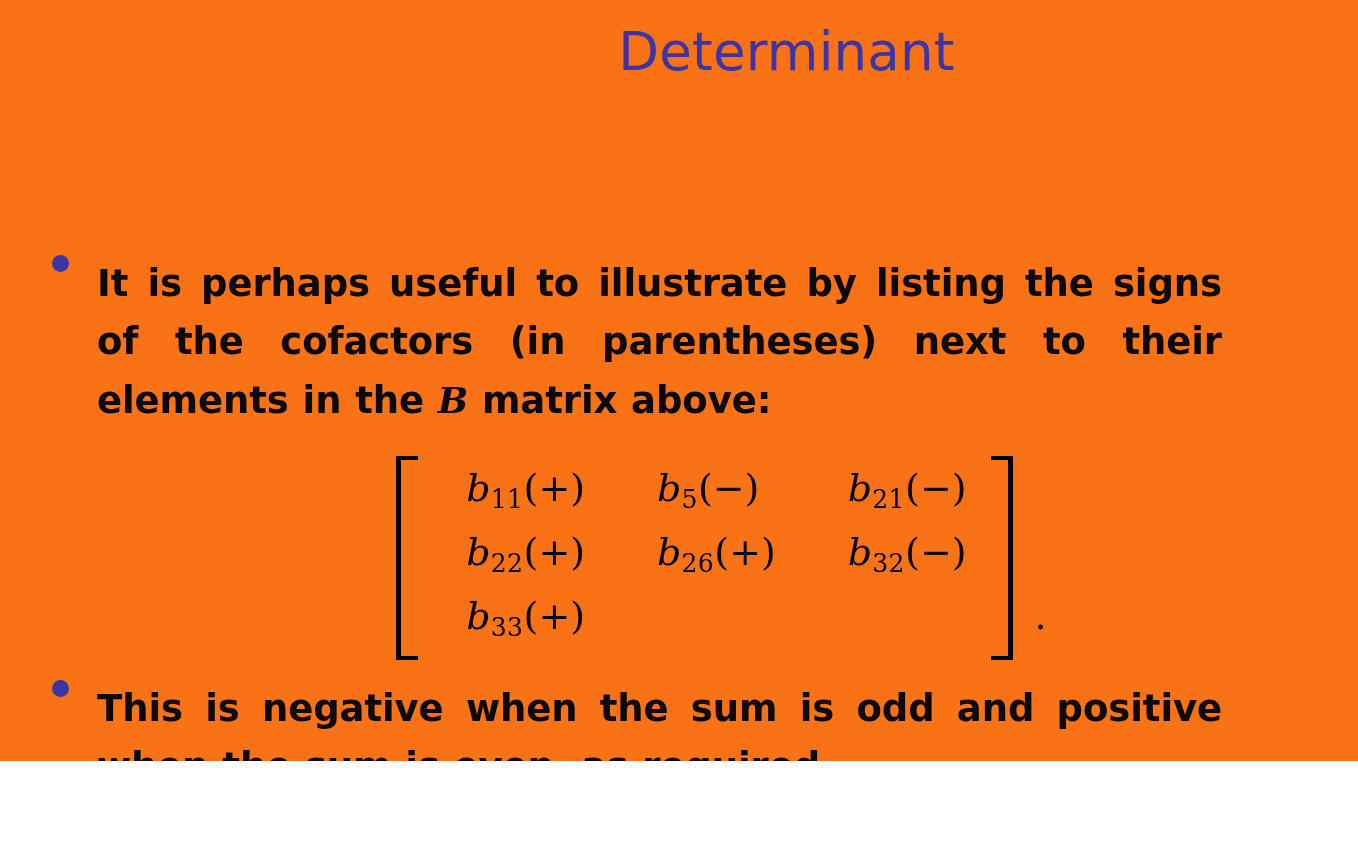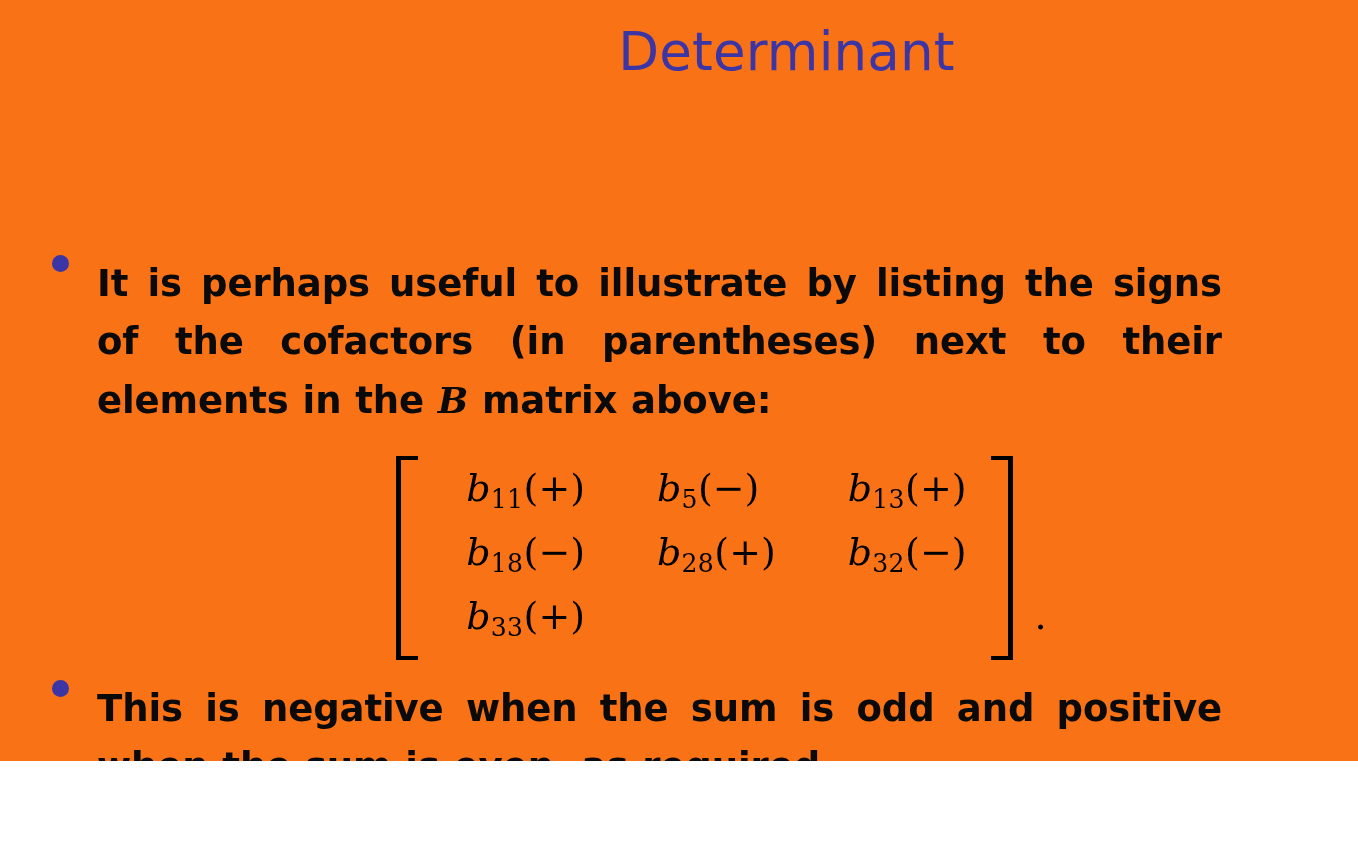--- a/index.html
+++ b/index.html
@@ -174,25 +174,25 @@
       <span class="bullet"></span>
       <div class="item-text"><span>It is perhaps useful to illustrate by listing the signs of the cofactors (in parentheses) next to their elements in the </span><span class="mathit">B</span><span> matrix above:</span></div>
 
       <div class="display-math">
         <div class="matrix-wrap">
           <div class="bracket bracket-left"></div>
           <div class="matrix-grid">
 
             <div class="cell"><span class="sym">b</span><span class="sub">11</span><span class="sign">(+)</span></div>
             <div class="cell"><span class="sym">b</span><span class="sub">5</span><span class="sign">(−)</span></div>
-            <div class="cell"><span class="sym">b</span><span class="sub">13</span><span class="sign">(+)</span></div>
-
-            <div class="cell"><span class="sym">b</span><span class="sub">18</span><span class="sign">(−)</span></div>
-
-            <div class="cell"><span class="sym">b</span><span class="sub">28</span><span class="sign">(+)</span></div>
+
+            <div class="cell"><span class="sym">b</span><span class="sub">21</span><span class="sign">(−)</span></div>
+            <div class="cell"><span class="sym">b</span><span class="sub">22</span><span class="sign">(+)</span></div>
+
+            <div class="cell"><span class="sym">b</span><span class="sub">26</span><span class="sign">(+)</span></div>
             <div class="cell"><span class="sym">b</span><span class="sub">32</span><span class="sign">(−)</span></div>
             <div class="cell"><span class="sym">b</span><span class="sub">33</span><span class="sign">(+)</span></div>
 
           </div>
           <div class="bracket bracket-right"></div>
         </div>
         <span class="math-period">.</span>
       </div>
     </div>
 

